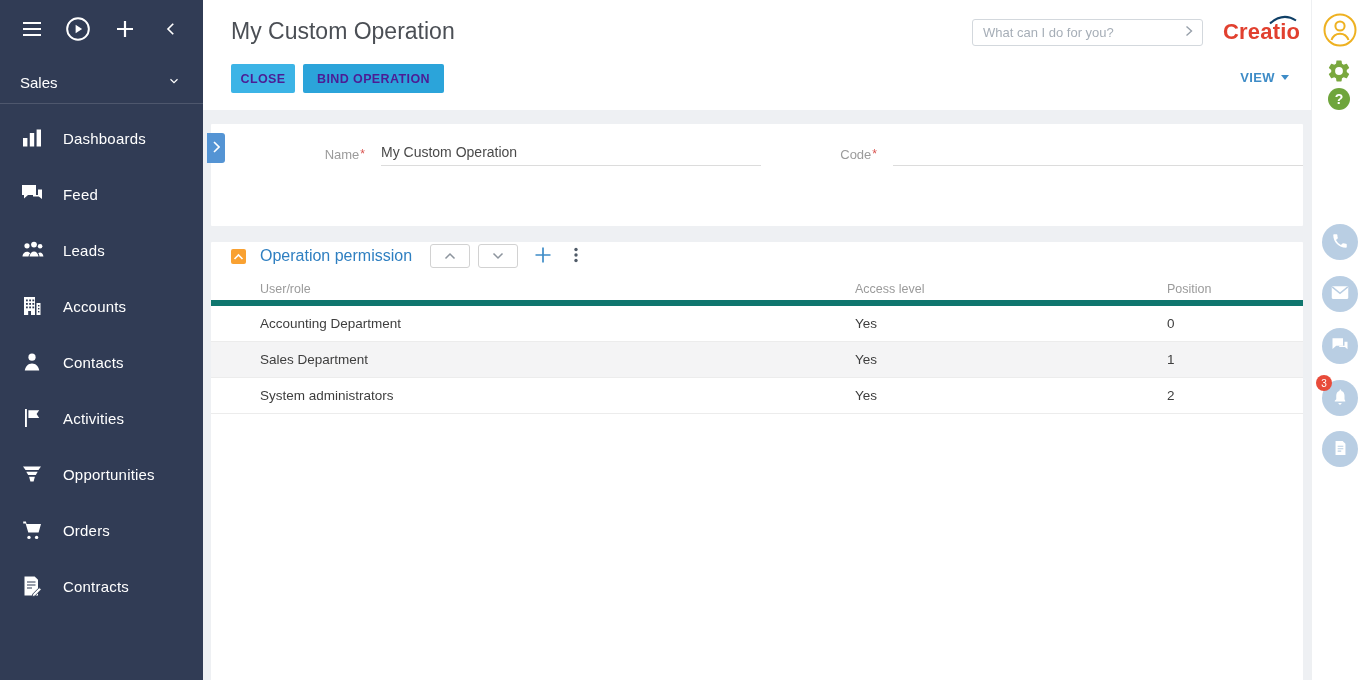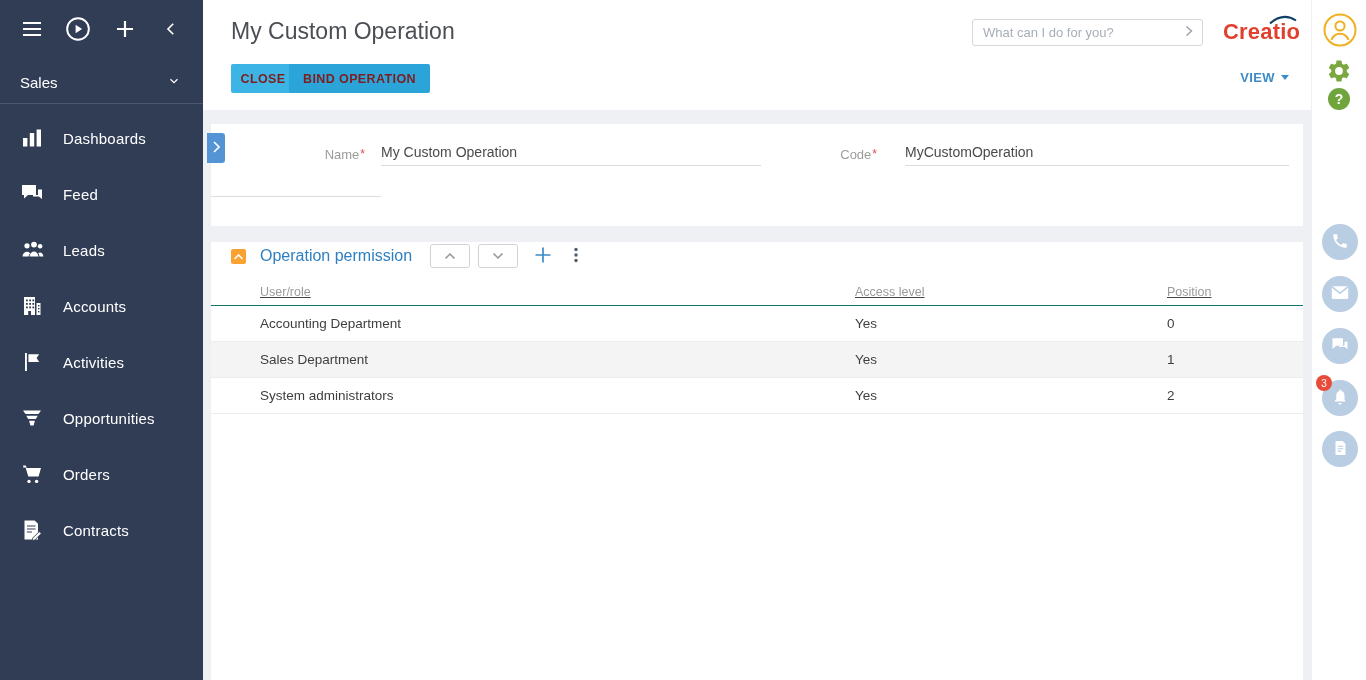--- a/index.html
+++ b/index.html
@@ -60,25 +60,25 @@
     cursor:pointer; background:none; border:none;
   }
   .logo {
     position:absolute; left:1020px; top:19px; cursor:default;
     font-size:22px; font-weight:700; color:#e1402f; letter-spacing:.2px;
     font-style:normal; position:absolute;
   }
   .logo-swoosh { position:absolute; right:3px; top:-4px; }
   .btn {
     position:absolute; top:64px; height:29px; border:none; border-radius:2px;
-    color:#7f1d1d; font-family:"Liberation Sans", sans-serif;
+    color:#4c1d95; font-family:"Liberation Sans", sans-serif;
     font-size:12.5px; font-weight:700; letter-spacing:.4px; cursor:pointer;
   }
   .btn-close { left:28px; width:64px; background:#3cb4e6; }
-  .btn-bind  { left:86px; width:141px; background:#2ba4da; }
+  .btn-bind  { left:100px; width:141px; background:#2ba4da; }
   .view-dd {
     position:absolute; right:22px; top:70px; display:flex; align-items:center;
     color:#3e8cc7; font-size:13px; font-weight:700; letter-spacing:.4px; cursor:pointer;
   }
   .caret-down {
     display:inline-block; width:0; height:0; margin-left:6px;
     border-left:4px solid transparent; border-right:4px solid transparent;
     border-top:5px solid #3e8cc7;
   }
 
@@ -127,21 +127,21 @@
     background:none; border:none; cursor:pointer; padding:0;
     display:flex; align-items:center; justify-content:center;
   }
   .add-btn { margin-left:14px; width:22px; height:22px; }
   .kebab-btn { margin-left:12px; width:20px; height:22px; }
 
   .t-head, .t-row {
     display:grid; grid-template-columns:1fr 312px 96px; align-items:center;
     padding:0 40px 0 49px;
   }
-  .t-head { height:28px; margin-top:8px; border-bottom:1px solid #0f766e;text-decoration:underline; }
+  .t-head { height:28px; margin-top:8px; border-bottom:6px solid #0f766e; }
   .t-head .t-cell { font-size:12.5px; color:#9b9b9b; }
   .t-row { height:36px; border-bottom:1px solid #ececec; cursor:pointer; }
   .t-row.alt { background:#f4f4f5; }
   .t-cell { font-size:13.5px; color:#3e3e3e; }
   .t-cell.pos { text-align:left; }
 
   
   .rail {
     position:absolute; right:0; top:0; width:55px; height:680px;
     background:#fff; border-left:1px solid #eef0f2; z-index:6;
@@ -258,20 +258,29 @@
               <rect x="18" y="14" width="1.4" height="1.4"></rect>
               <rect x="18" y="17" width="1.4" height="1.4"></rect>
             </g>
           </svg>
       </span>
       <span class="nav-label">Accounts</span>
     </div>
     <div class="nav-item">
       <span class="nav-icon">
         <svg width="24" height="24" viewBox="0 0 24 24" fill="#fff">
+            <circle cx="12" cy="7.2" r="3.6"></circle>
+            <path d="M4.8 20.5c.5-4.2 3.5-7 7.2-7s6.7 2.8 7.2 7z"></path>
+          </svg>
+      </span>
+      <span class="nav-label">Contacts</span>
+    </div>
+    <div class="nav-item">
+      <span class="nav-icon">
+        <svg width="24" height="24" viewBox="0 0 24 24" fill="#fff">
             <rect x="5" y="3" width="1.9" height="18"></rect>
             <path d="M8.4 4.2h10.8l-2.6 3.9 2.6 3.9H8.4z"></path>
           </svg>
       </span>
       <span class="nav-label">Activities</span>
     </div>
     <div class="nav-item">
       <span class="nav-icon">
         <svg width="24" height="24" viewBox="0 0 24 24" fill="#fff">
             <path d="M3 4.5h18L18.5 8h-13z"></path>
@@ -350,23 +359,20 @@
       <div class="form-grid">
         <div class="f-label">
           <span>Name</span><span class="req">*</span>
         </div>
         <div class="f-field">
           <input type="text" value="My Custom Operation" style="">
         </div>
         <div></div>
         <div class="f-label">
           <span>Code</span><span class="req">*</span>
-        </div>
-        <div class="f-field code">
-          <input type="text" value="MyCustomOperation" style="">
         </div>
 
         <div class="f-field">
           <input type="text" value="" style="">
         </div>
         <div></div>
         <div></div>
         <div></div>
       </div>
     </div>

